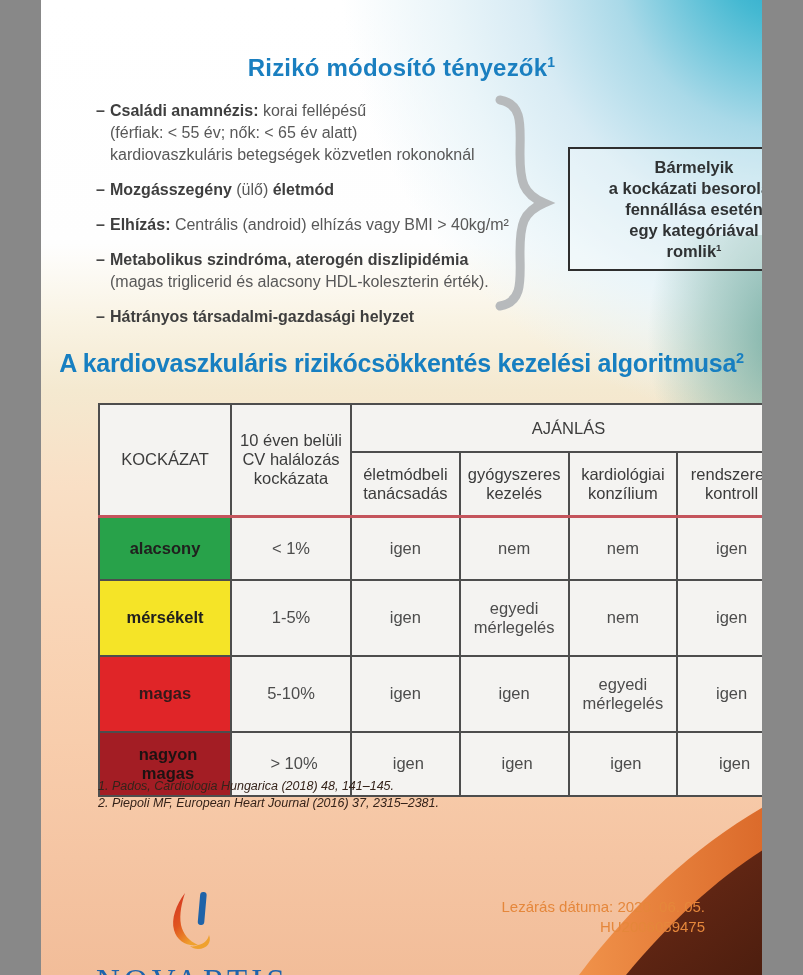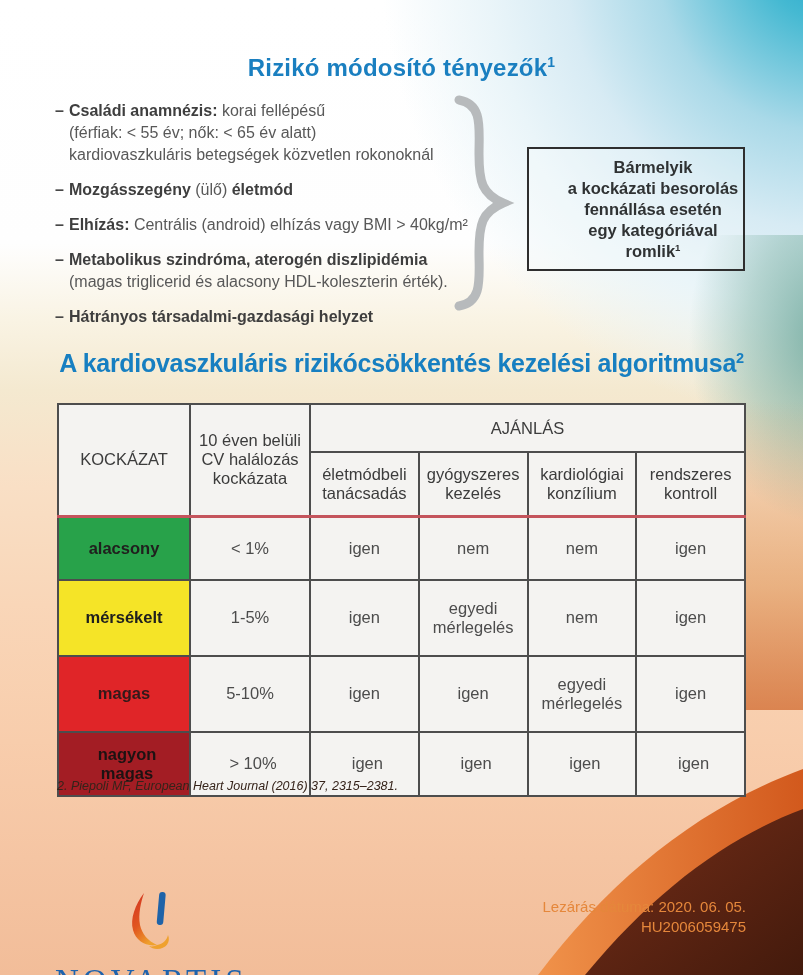--- a/index.html
+++ b/index.html
@@ -1,17 +1,17 @@
 <!DOCTYPE html>
 <html><head>
 <meta charset="utf-8">
 <style>
   html,body{margin:0;padding:0;background:#888;}
   .page{
-    position:relative; width:803px; height:975px; overflow:hidden; margin:0 auto;
+    position:relative; width:721px; height:975px; overflow:hidden; margin:0 auto;
     font-family:"Liberation Sans",sans-serif;
     background:linear-gradient(180deg,#ffffff 0%,#fefefe 25%,#f9f3e3 33%,#f4e9d0 40%,#f9dfc5 50%,#f9d6b8 62%,#f8cdac 76%,#f5c5a3 88%,#f2bd99 100%);
   }
   
   .bg-teal{position:absolute;top:0;right:0;width:570px;height:620px;pointer-events:none;
     background:radial-gradient(115% 112% at 104% -8%, #1ea3ca 0%, #45b9d2 10%, #a9d9e8 26%, #d7ebf4 40%, #eaf5f9 52%, rgba(255,255,255,0) 68%);}
   .bg-teal-low{position:absolute;top:235px;right:0;width:160px;height:290px;pointer-events:none;
     background:radial-gradient(120% 90% at 115% 35%, rgba(110,168,156,.9) 0%, rgba(133,182,169,.5) 42%, rgba(160,200,190,0) 72%);}
   .bg-warm-edge{position:absolute;right:0;top:400px;width:100px;height:310px;pointer-events:none;
     background:linear-gradient(180deg, rgba(216,150,95,0) 0%, rgba(214,130,60,.45) 60%, rgba(206,100,40,.7) 100%);}
@@ -176,20 +176,21 @@
         <td>&gt; 10%</td>
         <td>igen</td>
         <td>igen</td>
         <td>igen</td>
         <td>igen</td>
       </tr>
     </tbody>
   </table>
 
   <div class="footnotes">
+    <div>1. Pados, Cardiologia Hungarica (2018) 48, 141–145.</div>
     <div>2. Piepoli MF, European Heart Journal (2016) 37, 2315–2381.</div>
   </div>
 
   <div class="logo">
     <svg width="46" height="58" viewBox="0 0 46 58">
       <defs>
         <linearGradient id="lgFlame" x1="0.1" y1="0" x2="0.6" y2="1">
           <stop offset="0" stop-color="#d23422"></stop>
             <stop offset="0.55" stop-color="#e1561f"></stop>
             <stop offset="1" stop-color="#efa12e"></stop>

